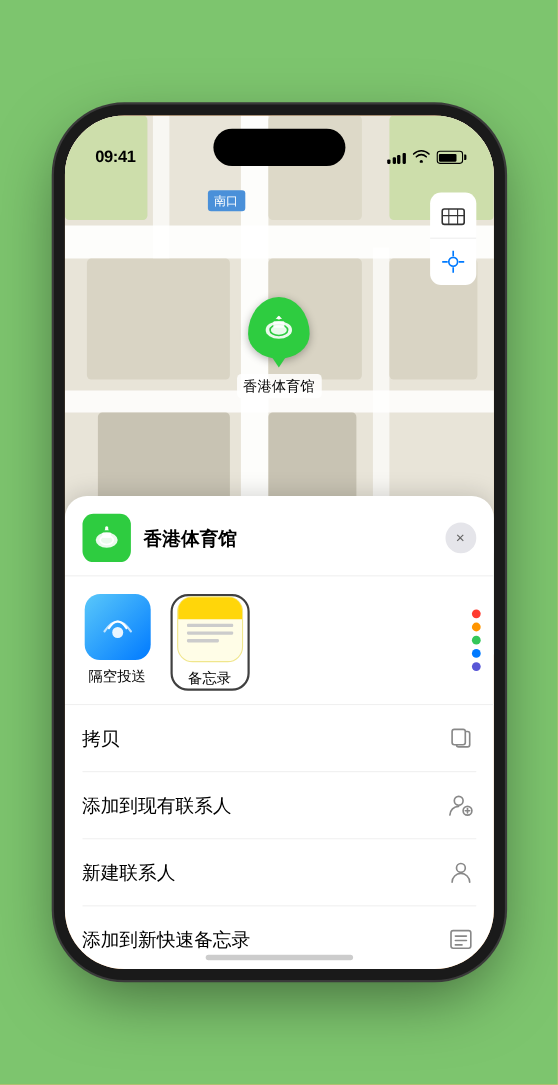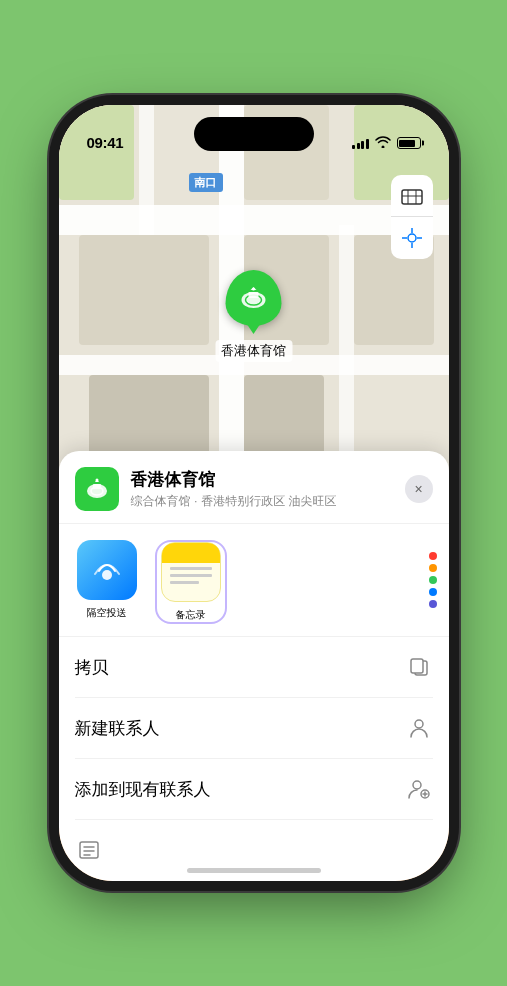--- a/index.html
+++ b/index.html
@@ -200,21 +200,21 @@
     
     .map-text-label {
       position: absolute;
       top: 68px;
       left: 130px;
       background: #4a90d9;
       color: white;
       font-size: 11px;
       padding: 2px 6px;
       border-radius: 3px;
-      font-weight: 700;
+      font-weight: 400;
     }
 
     
     .bottom-sheet {
       position: absolute;
       bottom: 0;
       left: 0;
       right: 0;
       height: 430px;
       background: white;
@@ -316,27 +316,27 @@
     .app-icon.mail {
       background: #007aff;
     }
 
     .app-icon.notes {
       background: #fffde7;
       border: 1.5px solid #f0e68c;
     }
 
     .app-icon-highlighted {
-      border: 2px solid #c4b5fd;
+      border: 2px solid #404040;
       border-radius: 16px;
       font-family: Liberation Serif, serif;
     }
 
     .app-label {
-      font-size: 10px;
+      font-size: 13px;
       color: #000;
       text-align: center;
     }
 
     
     .more-dots {
       position: absolute;
       right: 12px;
       top: 50%;
       transform: translateY(-50%);
@@ -506,21 +506,20 @@
         <svg width="28" height="28" viewBox="0 0 28 28" fill="none">
           <ellipse cx="14" cy="16" rx="10" ry="7" fill="white" opacity="0.9"></ellipse>
           <ellipse cx="14" cy="16" rx="6" ry="4" fill="none" stroke="white" stroke-width="1.5"></ellipse>
           <rect x="10" y="9" width="8" height="5" rx="1" fill="white" opacity="0.9"></rect>
           <path d="M12 7 L14 4 L16 7" fill="white"></path>
           <circle cx="14" cy="5" r="1.5" fill="white"></circle>
         </svg>
       </div>
       <div class="venue-info">
         <div class="venue-name">香港体育馆</div>
-        <div class="venue-subtitle">综合体育馆 · 香港特别行政区 油尖旺区</div>
       </div>
       <div class="close-btn">×</div>
     </div>
 
     <div class="share-apps-row">
 
       <div class="share-app">
         <div class="app-icon airdrop">
           <svg width="34" height="34" viewBox="0 0 34 34" fill="none">
             <circle cx="17" cy="22" r="5" fill="white" opacity="0.9"></circle>
@@ -557,48 +556,49 @@
     </div>
 
     <div class="action-list">
 
       <div class="action-item">
         <span class="action-text">拷贝</span>
         <div class="action-icon">
           <svg width="22" height="22" viewBox="0 0 22 22" fill="none">
             <rect x="7" y="5" width="12" height="14" rx="2" stroke="#888" stroke-width="1.5" fill="none"></rect>
             <rect x="3" y="3" width="12" height="14" rx="2" stroke="#888" stroke-width="1.5" fill="white"></rect>
-          </svg>
-        </div>
-      </div>
-
-      <div class="action-item">
-        <span class="action-text">新建联系人</span>
-        <div class="action-icon">
-          <svg width="22" height="22" viewBox="0 0 22 22" fill="none">
-            <circle cx="11" cy="7" r="4" stroke="#888" stroke-width="1.5" fill="none"></circle>
-            <path d="M3 20c0-4.4 3.6-8 8-8s8 3.6 8 8" stroke="#888" stroke-width="1.5" fill="none" stroke-linecap="round"></path>
           </svg>
         </div>
       </div>
 
       <div class="action-item">
         <span class="action-text">添加到现有联系人</span>
         <div class="action-icon">
           <svg width="22" height="22" viewBox="0 0 22 22" fill="none">
             <circle cx="9" cy="7" r="4" stroke="#888" stroke-width="1.5" fill="none"></circle>
             <path d="M1 20c0-4.4 3.6-8 8-8" stroke="#888" stroke-width="1.5" fill="none" stroke-linecap="round"></path>
             <circle cx="17" cy="16" r="4" stroke="#888" stroke-width="1.5" fill="none"></circle>
             <line x1="17" y1="14" x2="17" y2="18" stroke="#888" stroke-width="1.5" stroke-linecap="round"></line>
             <line x1="15" y1="16" x2="19" y2="16" stroke="#888" stroke-width="1.5" stroke-linecap="round"></line>
           </svg>
         </div>
       </div>
 
       <div class="action-item">
+        <span class="action-text">新建联系人</span>
+        <div class="action-icon">
+          <svg width="22" height="22" viewBox="0 0 22 22" fill="none">
+            <circle cx="11" cy="7" r="4" stroke="#888" stroke-width="1.5" fill="none"></circle>
+            <path d="M3 20c0-4.4 3.6-8 8-8s8 3.6 8 8" stroke="#888" stroke-width="1.5" fill="none" stroke-linecap="round"></path>
+          </svg>
+        </div>
+      </div>
+
+      <div class="action-item">
+        <span class="action-text">添加到新快速备忘录</span>
         <div class="action-icon">
           <svg width="22" height="22" viewBox="0 0 22 22" fill="none">
             <rect x="2" y="3" width="18" height="16" rx="2" stroke="#888" stroke-width="1.5" fill="none"></rect>
             <line x1="6" y1="8" x2="16" y2="8" stroke="#888" stroke-width="1.5" stroke-linecap="round"></line>
             <line x1="6" y1="12" x2="16" y2="12" stroke="#888" stroke-width="1.5" stroke-linecap="round"></line>
             <line x1="6" y1="16" x2="12" y2="16" stroke="#888" stroke-width="1.5" stroke-linecap="round"></line>
           </svg>
         </div>
       </div>
 

